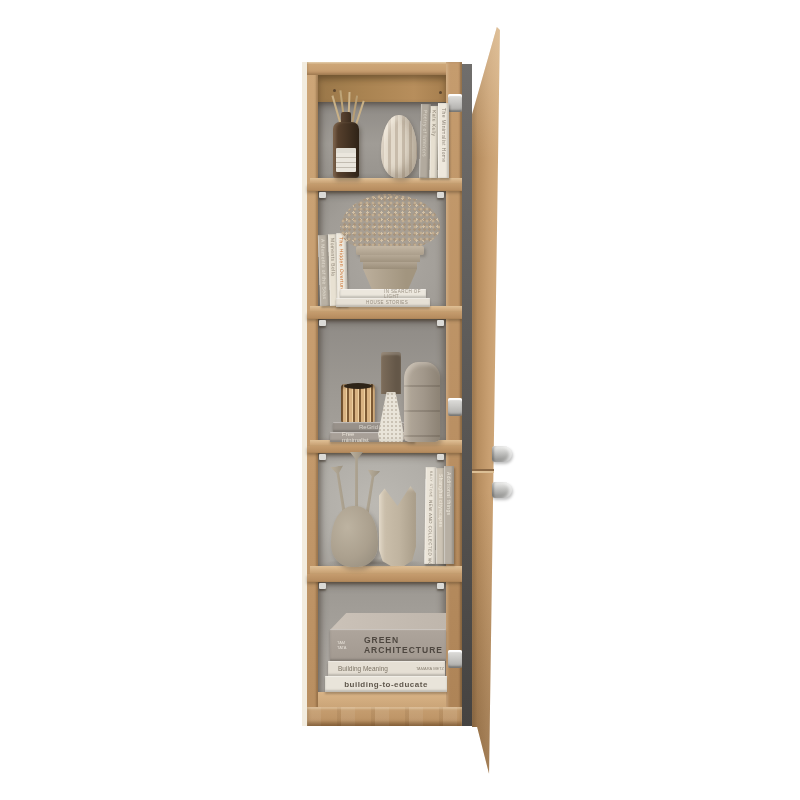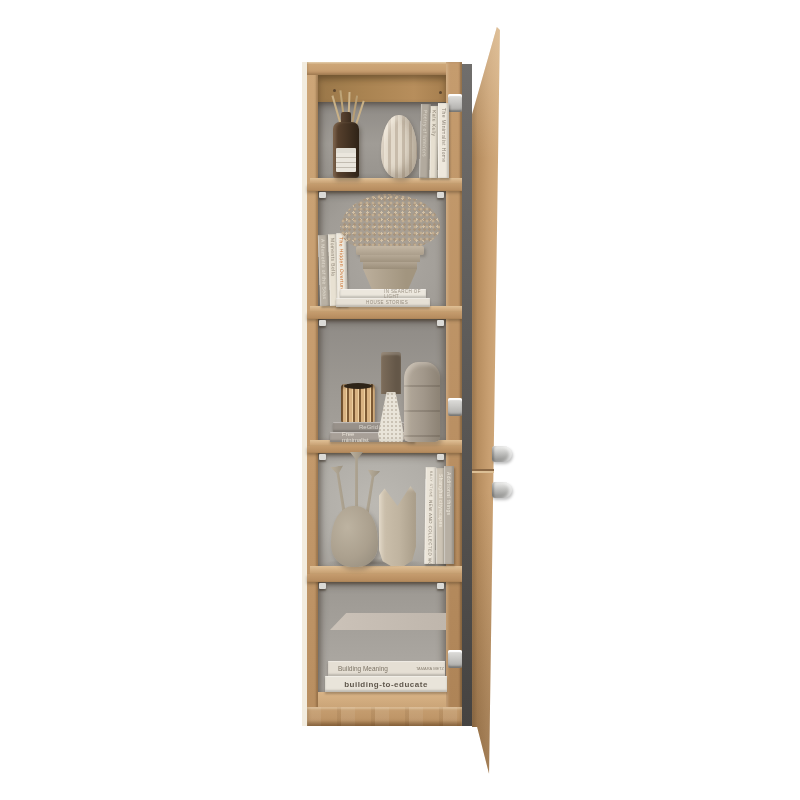--- a/index.html
+++ b/index.html
@@ -196,20 +196,24 @@
   </div>
   <div class="abs book-v" style="left:436px;top:468px;width:9px;height:96px;background:#cdc4b5;">
     <span class="sp tiny" style="color:#f0eade;margin-top:6px;">Shanghai cityscapes</span>
   </div>
   <div class="abs book-v" style="left:444px;top:466px;width:10px;height:98px;background:#b7afa3;">
     <span class="sp tiny" style="color:#ece6da;margin-top:6px;">Additional things</span>
   </div>
 
   <div class="abs" style="left:330px;top:613px;width:116px;height:17px;background:linear-gradient(90deg,#cbc2b8,#bfb6ac);clip-path:polygon(0 100%,14% 0,100% 0,100% 100%);"></div>
 
+  <div class="abs book-h" style="left:330px;top:629px;width:116px;height:32px;background:linear-gradient(180deg,#aea59c 0%,#a29990 100%);">
+    <span style="color:#e4ded5;font-size:4px;margin-left:7px;">TAM TATA</span>
+    <span style="color:#4e4740;font-size:8.5px;letter-spacing:1px;margin-left:14px;font-weight:bold;">GREEN ARCHITECTURE</span>
+  </div>
   <div class="abs book-h" style="left:328px;top:661px;width:117px;height:15px;background:#e5dfd4;">
     <span style="color:#7c7365;font-size:6.5px;margin-left:10px;">Building Meaning</span>
     <span style="color:#8d8476;font-size:4px;margin-left:28px;">TAMARA METZ</span>
   </div>
   <div class="abs book-h" style="left:325px;top:676px;width:122px;height:16px;background:#e9e4da;">
     <span style="color:#5f574c;font-size:8px;font-weight:600;letter-spacing:.5px;margin:0 auto;">building-to-educate</span>
   </div>
 
 </div>
 

